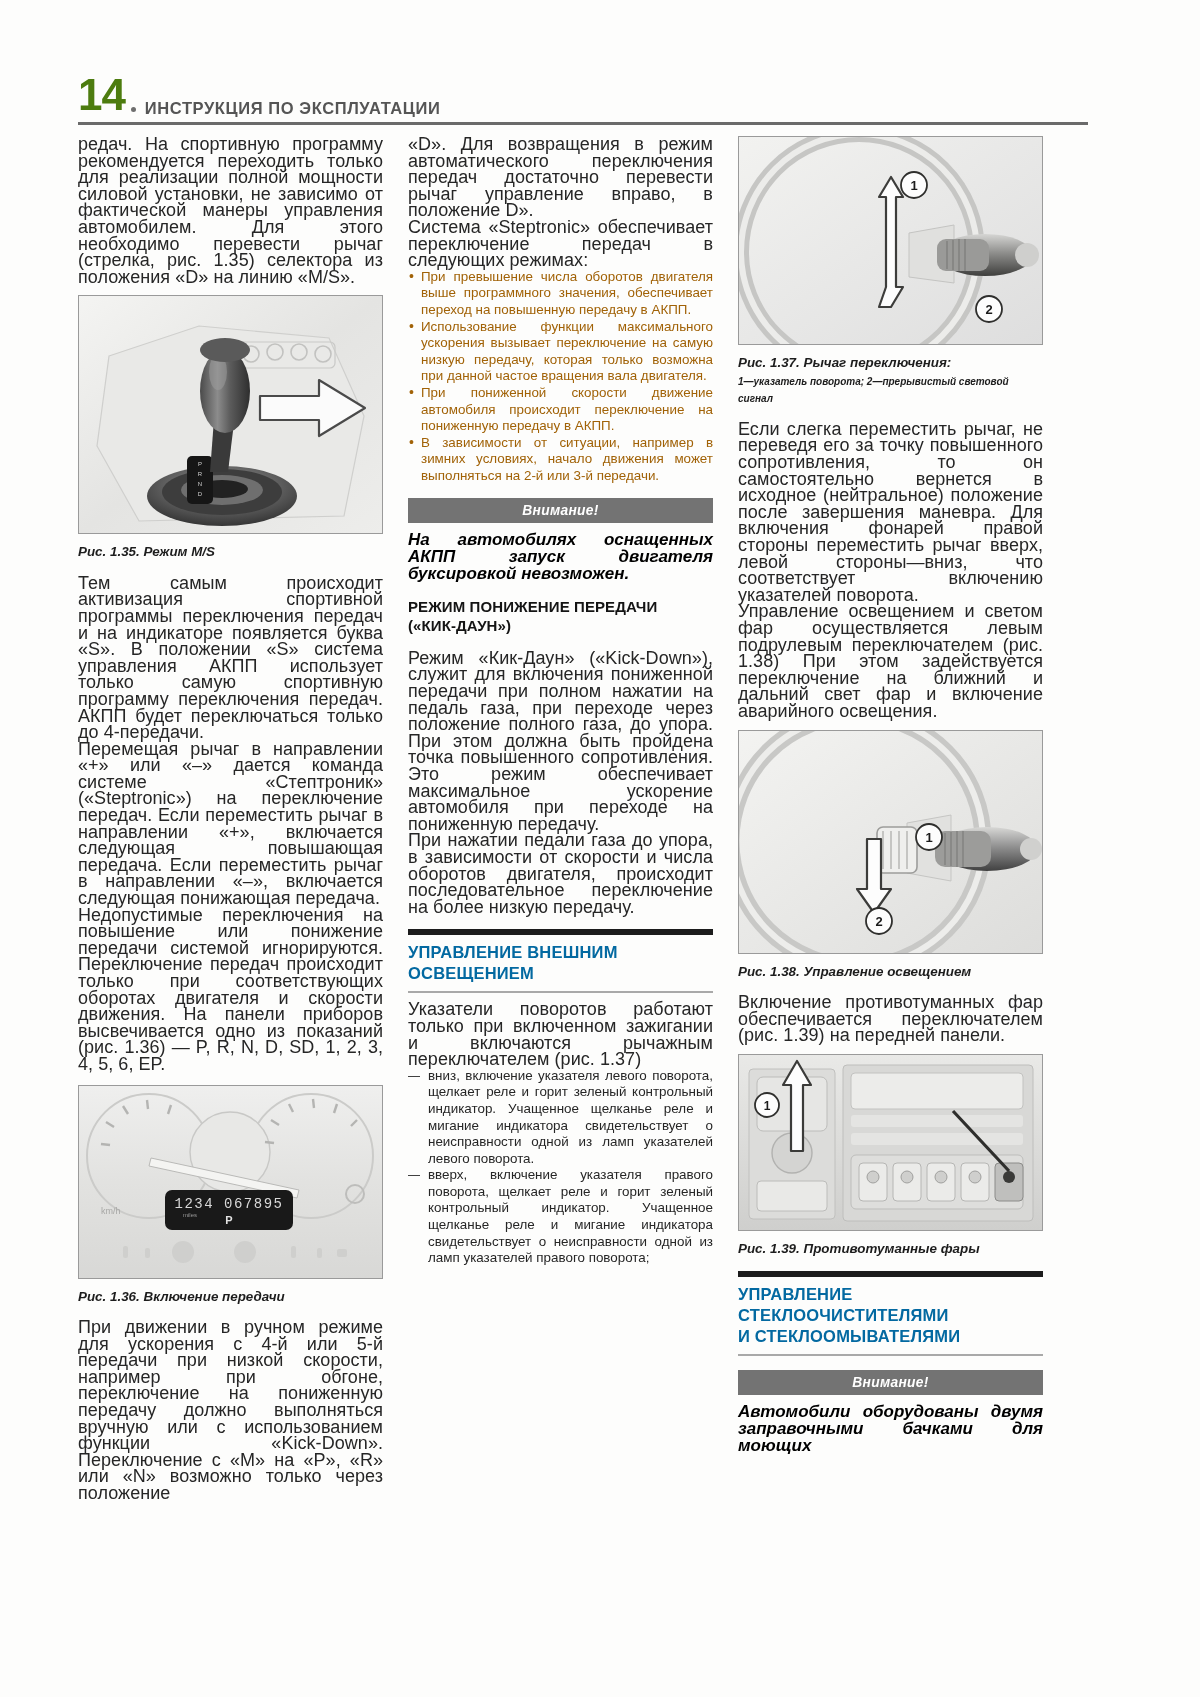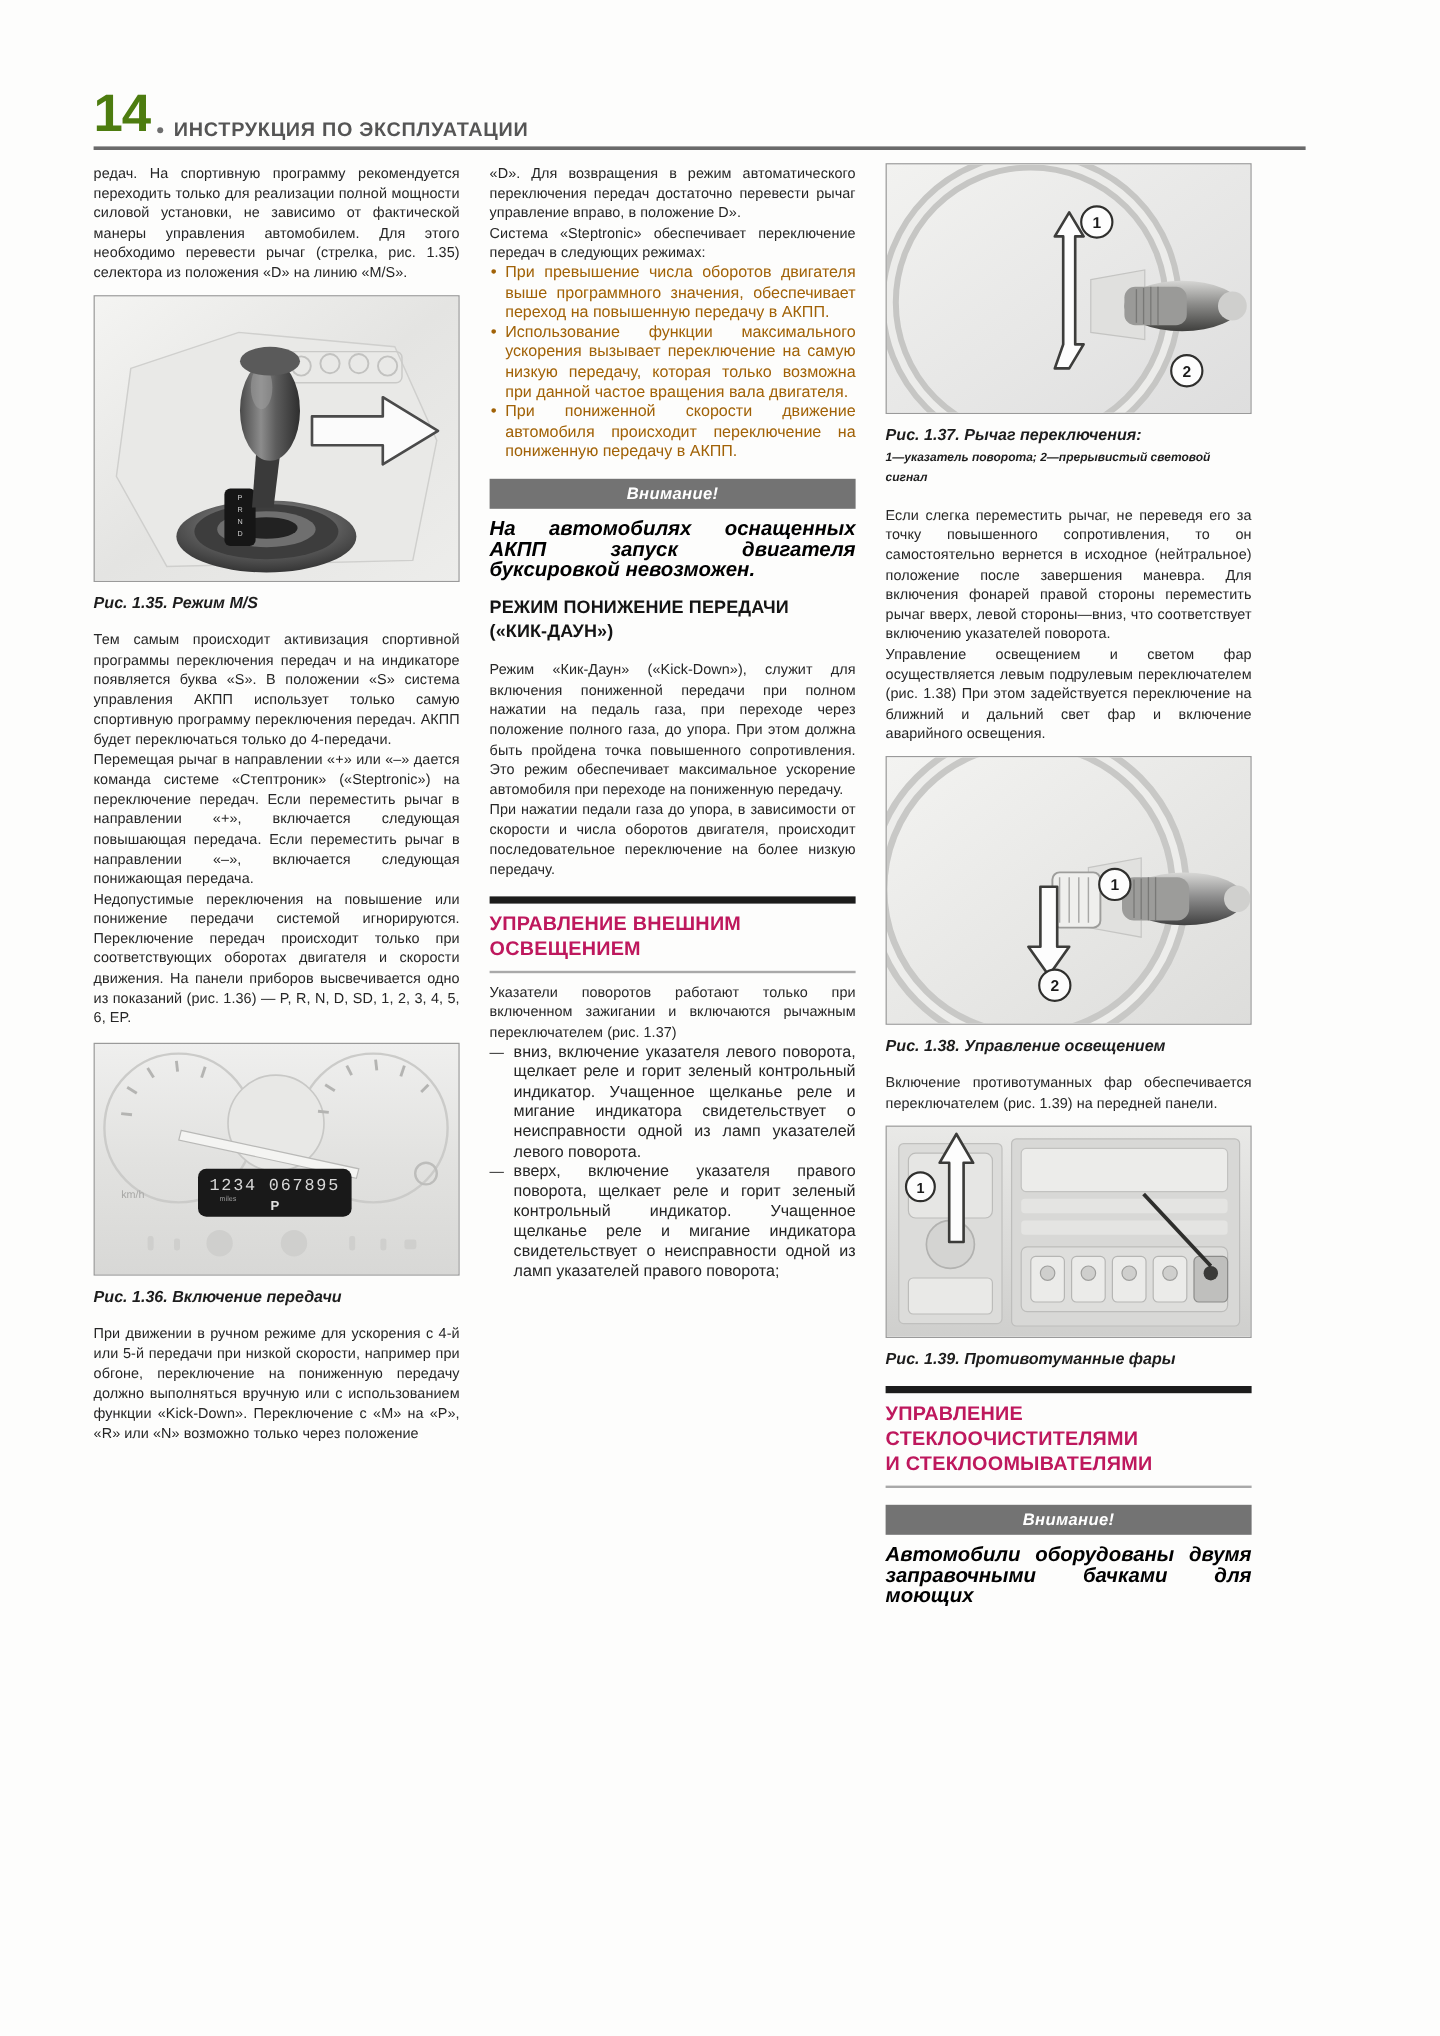--- a/index.html
+++ b/index.html
@@ -45,21 +45,21 @@
     gap:0px;
     margin-top:14px;
   }
   .col{
     width:305px;
     margin-right:25px;
   }
   .col:last-child{margin-right:0;}
 
   p.body{
-    font-size:12px;
+    font-size:18px;
     line-height:16.6px;
     text-align:justify;
     margin:0 0 0 0;
     color:#262626;
     letter-spacing:.05px;
   }
   p.body + p.body{margin-top:0;}
   .gap{height:14px;}
   .gap-s{height:8px;}
 
@@ -86,21 +86,21 @@
   
   .sec-rule-top{
     height:6px;background:#1c1c1c;width:100%;margin-bottom:7px;
   }
   .sec-rule-bot{
     height:2px;background:#a9a9a9;width:100%;margin-top:7px;
   }
   h2.sec{
     font-size:16.5px;line-height:21px;
     font-weight:bold;letter-spacing:.2px;
-    margin:0;color:#be185d;
+    margin:0;color:#0369a1;
   }
   h3.sub{
     font-size:15px;line-height:19.5px;
     font-weight:bold;letter-spacing:.1px;
     margin:0;color:#141414;
   }
 
   
   .attn-bar{
     background:#737373;
@@ -285,20 +285,21 @@
 
     <div class="col">
 
       <p class="body">«D». Для возвращения в режим автоматического переключения передач достаточно перевести рычаг управление вправо, в положение D».</p>
       <p class="body">Система «Steptronic» обеспечивает переключение передач в следующих режимах:</p>
 
       <ul class="bul">
         <li>При превышение числа оборотов двигателя выше программного значения, обеспечивает переход на повышенную передачу в АКПП.</li>
         <li>Использование функции максимального ускорения вызывает переключение на самую низкую передачу, которая только возможна при данной частое вращения вала двигателя.</li>
         <li>При пониженной скорости движение автомобиля происходит переключение на пониженную передачу в АКПП.</li>
+        <li>В зависимости от ситуации, например в зимних условиях, начало движения может выполняться на 2-й или 3-й передачи.</li>
       </ul>
 
       <div class="gap"></div>
 
       <div>
         <div class="attn-bar">
           <span>Внимание!</span>
         </div>
         <p class="attn">На автомобилях оснащенных АКПП запуск двигателя буксировкой невозможен.</p>
       </div>

